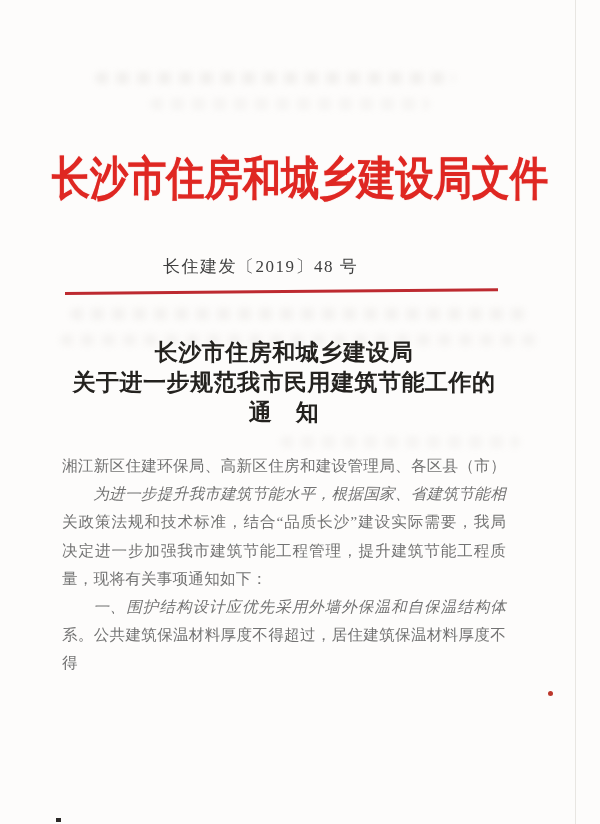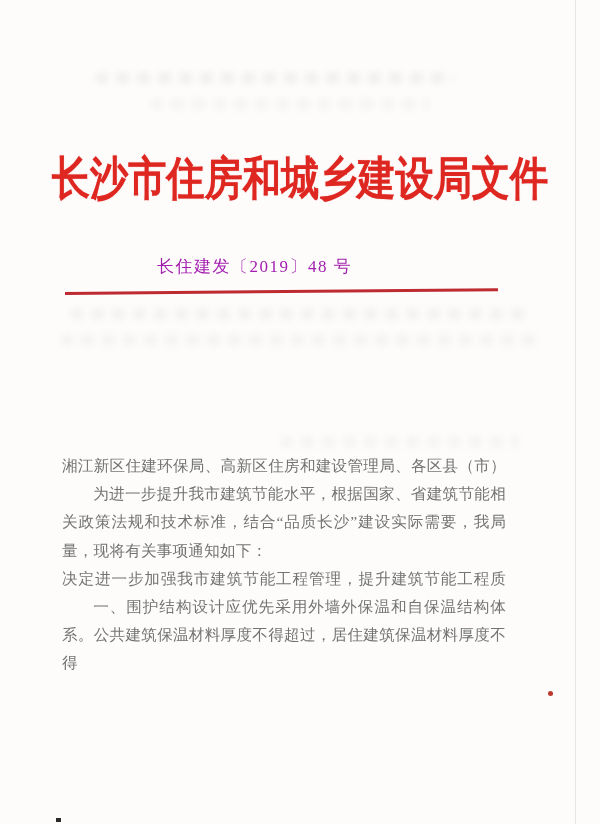--- a/index.html
+++ b/index.html
@@ -48,23 +48,23 @@
     position:absolute; top:156px; left:0; width:600px;
     text-align:center; white-space:nowrap; line-height:1;
   }
   .red-title .inner {
     display:inline-block; font-size:46px; font-weight:bold;
     color:#df2722; transform:scaleX(0.83); transform-origin:center;
     text-shadow:0 0 1px rgba(223,39,34,.55);
   }
 
   .doc-number {
-    position:absolute; top:255px; left:0; width:509px;
+    position:absolute; top:255px; left:6px; width:509px;
     text-align:center; font-size:17px; letter-spacing:1.5px;
-    color:#a21caf;
+    color:#404040;
   }
 
   .red-line {
     position:absolute; top:292px; left:65px; width:433px; height:3px;
     background:#bd2a30; transform:rotate(-0.5deg); transform-origin:left center;
   }
 
   
   .doc-title {
     position:absolute; top:338px; left:62px; width:444px;
@@ -73,21 +73,21 @@
   }
 
   
   .doc-body {
     position:absolute; top:452px; left:62px; width:444px;
     font-size:15.6px; line-height:28.2px; color:#737373;
     letter-spacing:0.2px;
   }
   .bline { min-height:28.2px; }
   .jf { text-align:justify; text-align-last:justify; }
-  .indent { text-indent:2em; }
+  .indent { text-indent:2em;font-style:italic; }
 </style>
 </head>
 <body>
 
 <div class="page">
 
   <div class="edge-strip"></div>
   <div class="edge-line"></div>
   <div class="smudge sm1"></div>
   <div class="smudge sm2"></div>
@@ -98,24 +98,29 @@
   <div class="speck-black"></div>
 
   <div class="red-title">
     <span class="inner">长沙市住房和城乡建设局文件</span>
   </div>
 
   <div class="doc-number">长住建发〔2019〕48 号</div>
 
   <div class="red-line"></div>
 
+  <div class="doc-title">
+    <div>长沙市住房和城乡建设局</div>
+    <div>关于进一步规范我市民用建筑节能工作的</div>
+    <div>通　知</div>
+  </div>
 
   <div class="doc-body">
     <div class="bline jf">湘江新区住建环保局、高新区住房和建设管理局、各区县（市）</div>
     <div class="bline jf indent">为进一步提升我市建筑节能水平，根据国家、省建筑节能相</div>
     <div class="bline jf">关政策法规和技术标准，结合“品质长沙”建设实际需要，我局</div>
+    <div class="bline jf">决定进一步加强我市建筑节能工程管理，提升建筑节能工程质</div>
     <div class="bline">量，现将有关事项通知如下：</div>
-    <div class="bline jf">决定进一步加强我市建筑节能工程管理，提升建筑节能工程质</div>
     <div class="bline jf indent">一、围护结构设计应优先采用外墙外保温和自保温结构体</div>
     <div class="bline jf">系。公共建筑保温材料厚度不得超过，居住建筑保温材料厚度不得</div>
   </div>
 
 </div>
 
 </body></html>

